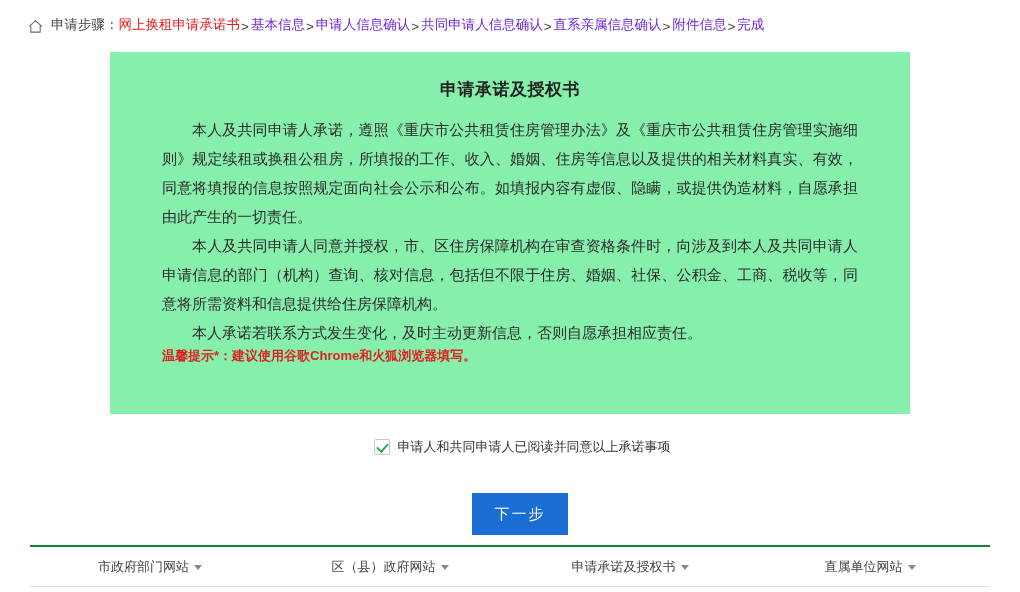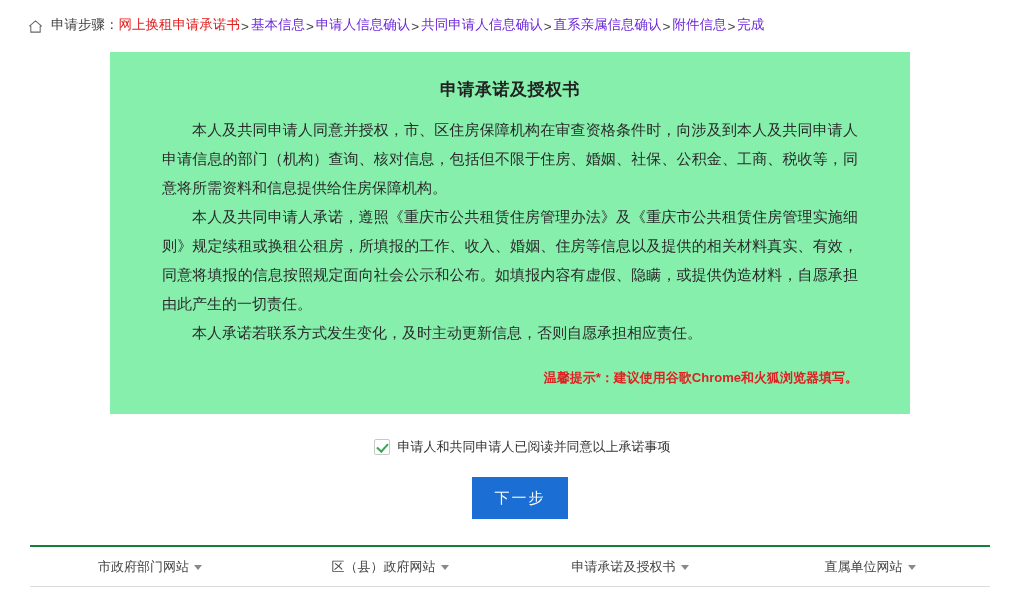--- a/index.html
+++ b/index.html
@@ -57,22 +57,21 @@
   }
   .para {
     font-size: 15px;
     line-height: 29px;
     color: #2b2b2b;
     text-indent: 2em;
     text-align: justify;
     margin: 0;
   }
   .tip {
-    margin-top: 22px;
-    text-align: right;
+    text-align: left;
     color: #e02020;
     font-size: 13px;
     font-weight: bold;
   }
 
   
   .agree-row {
     position: absolute;
     top: 438px;
     left: 0;
@@ -103,21 +102,21 @@
     width: 5px;
     height: 9px;
     border: solid #34a853;
     border-width: 0 2px 2px 0;
     transform: rotate(42deg);
   }
 
   
   .next-wrap {
     position: absolute;
-    top: 477px;
+    top: 493px;
     left: 0;
     width: 1020px;
     display: flex;
     justify-content: center;
     padding-left: 20px;
   }
   .next-btn {
     width: 96px;
     height: 42px;
     background: #1b6fd4;
@@ -180,22 +179,22 @@
   <span class="bc-sep">&gt;</span>
   <span class="bc-step">直系亲属信息确认</span>
   <span class="bc-sep">&gt;</span>
   <span class="bc-step">附件信息</span>
   <span class="bc-sep">&gt;</span>
   <span class="bc-step">完成</span>
 </div>
 
 <div class="panel">
   <div class="panel-title">申请承诺及授权书</div>
+  <p class="para">本人及共同申请人承诺，遵照《重庆市公共租赁住房管理办法》及《重庆市公共租赁住房管理实施细则》规定续租或换租公租房，所填报的工作、收入、婚姻、住房等信息以及提供的相关材料真实、有效，同意将填报的信息按照规定面向社会公示和公布。如填报内容有虚假、隐瞒，或提供伪造材料，自愿承担由此产生的一切责任。</p>
   <p class="para">本人及共同申请人同意并授权，市、区住房保障机构在审查资格条件时，向涉及到本人及共同申请人申请信息的部门（机构）查询、核对信息，包括但不限于住房、婚姻、社保、公积金、工商、税收等，同意将所需资料和信息提供给住房保障机构。</p>
-  <p class="para">本人及共同申请人承诺，遵照《重庆市公共租赁住房管理办法》及《重庆市公共租赁住房管理实施细则》规定续租或换租公租房，所填报的工作、收入、婚姻、住房等信息以及提供的相关材料真实、有效，同意将填报的信息按照规定面向社会公示和公布。如填报内容有虚假、隐瞒，或提供伪造材料，自愿承担由此产生的一切责任。</p>
   <p class="para">本人承诺若联系方式发生变化，及时主动更新信息，否则自愿承担相应责任。</p>
   <div class="tip">温馨提示*：建议使用谷歌Chrome和火狐浏览器填写。</div>
 </div>
 
 <div class="agree-row">
   <span class="checkbox"></span>
   <span>申请人和共同申请人已阅读并同意以上承诺事项</span>
 </div>
 
 <div class="next-wrap">

